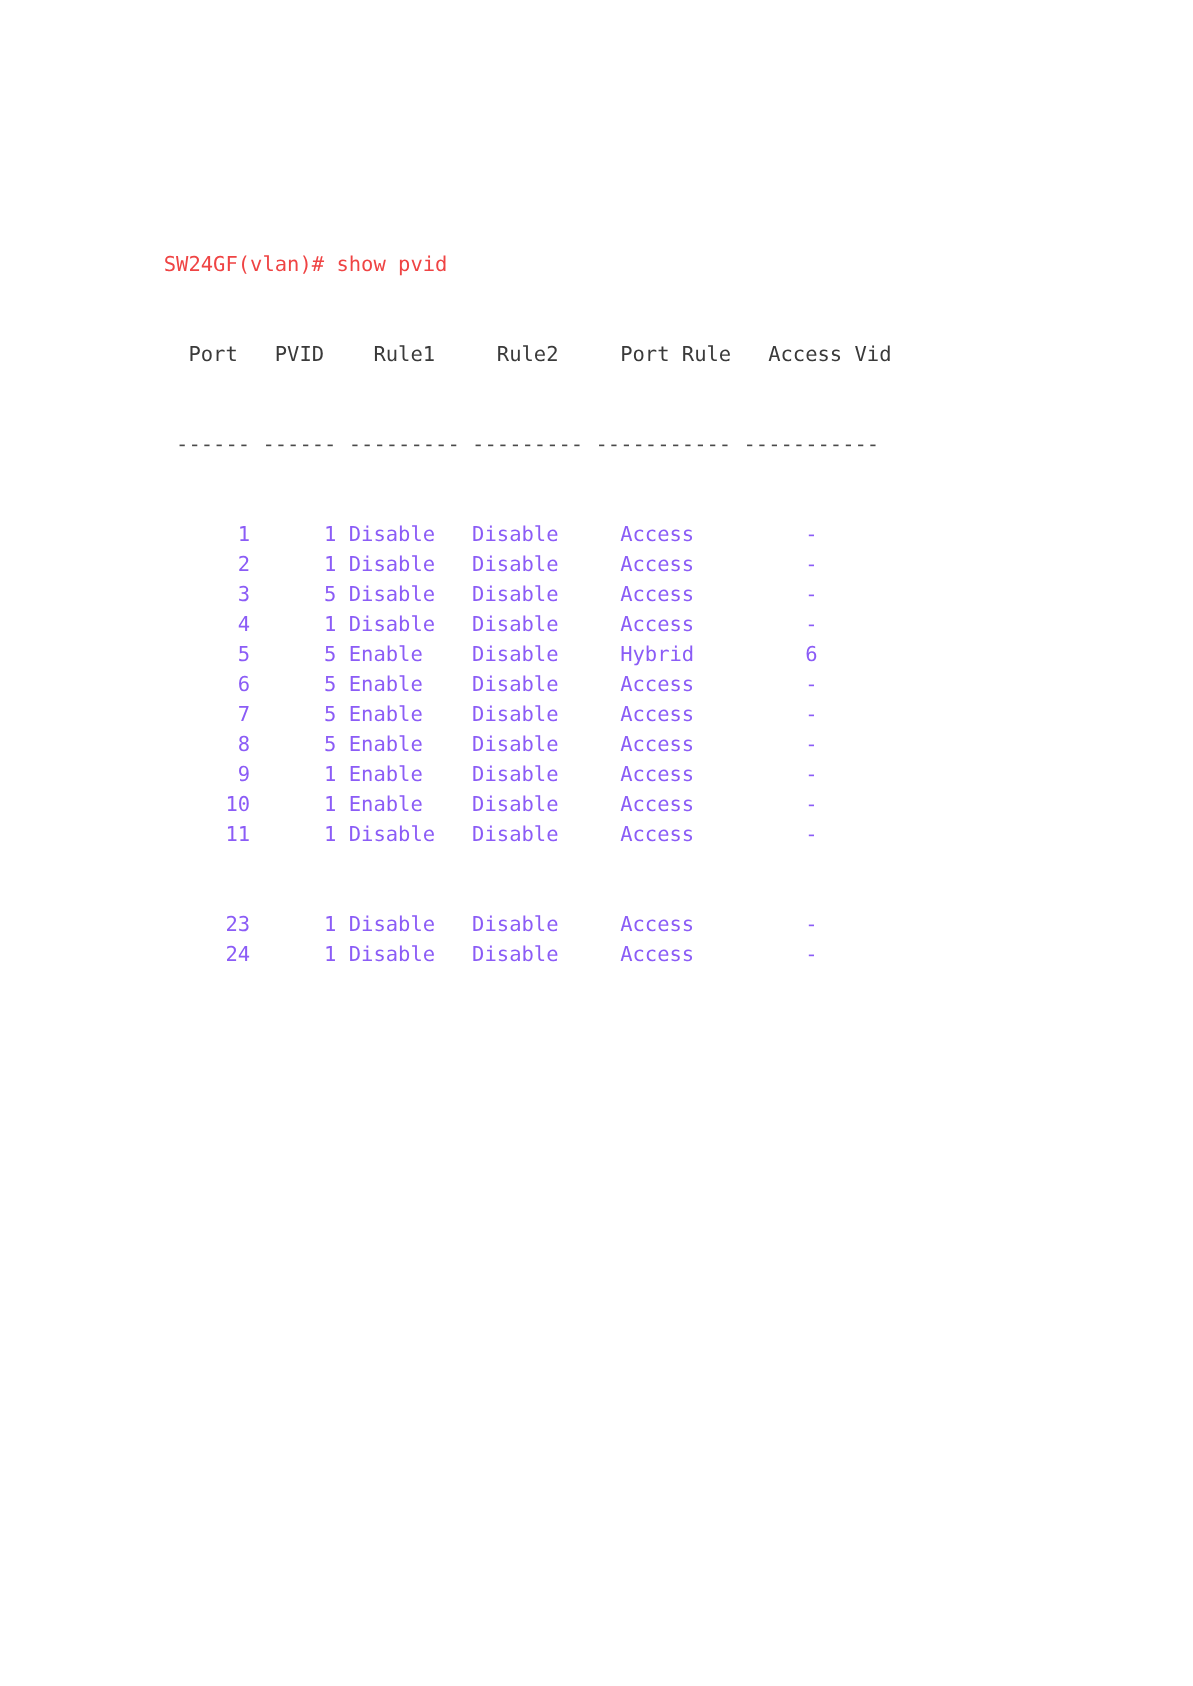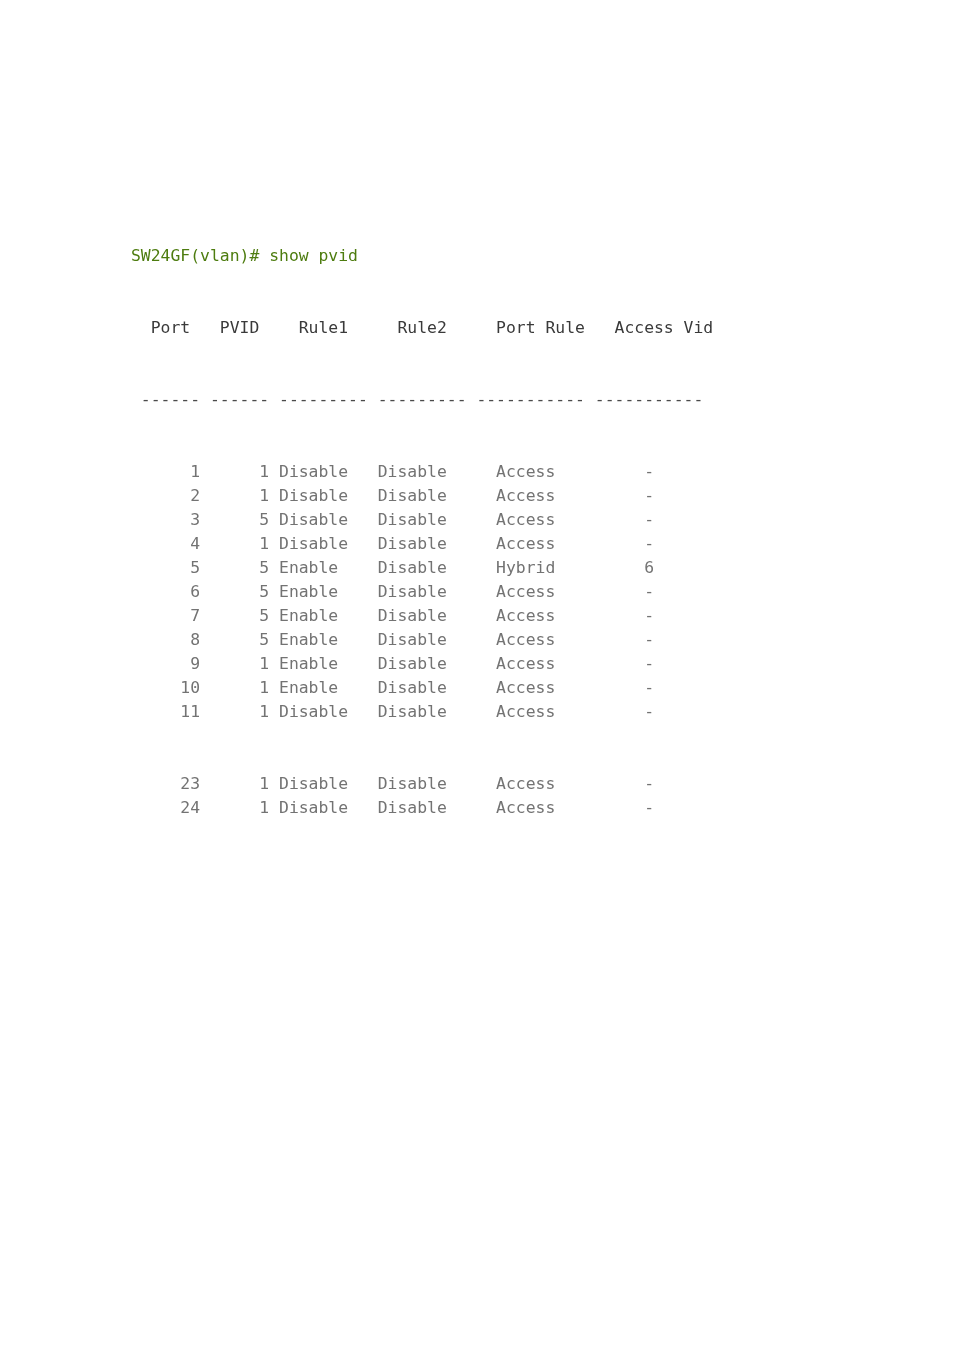--- a/index.html
+++ b/index.html
@@ -28,24 +28,24 @@
   }
   #terminal-output .line {
     white-space: pre;
     display: block;
     height: 24px;
   }
   #terminal-output .blank-line {
     display: block;
     height: 24px;
   }
-  .prompt-line { color: #4d7c0f; margin-top: 44px; }
+  .prompt-line { color: #ef4444; }
   .header-line { color: #3a3a3a; }
   .separator-line { color: #4a4a4a; }
-  .data-line { color: #737373; }
+  .data-line { color: #8b5cf6; }
 </style>
 </head>
 <body>
 
 <div id="terminal-output">
   <span class="line prompt-line">SW24GF(vlan)# show pvid</span>
   <span class="line header-line">  Port   PVID    Rule1     Rule2     Port Rule   Access Vid</span>
   <span class="line separator-line"> ------ ------ --------- --------- ----------- -----------</span>
   <span id="table-body"><span class="line data-line">      1      1 Disable   Disable     Access         -     </span><span class="line data-line">      2      1 Disable   Disable     Access         -     </span><span class="line data-line">      3      5 Disable   Disable     Access         -     </span><span class="line data-line">      4      1 Disable   Disable     Access         -     </span><span class="line data-line">      5      5 Enable    Disable     Hybrid         6     </span><span class="line data-line">      6      5 Enable    Disable     Access         -     </span><span class="line data-line">      7      5 Enable    Disable     Access         -     </span><span class="line data-line">      8      5 Enable    Disable     Access         -     </span><span class="line data-line">      9      1 Enable    Disable     Access         -     </span><span class="line data-line">     10      1 Enable    Disable     Access         -     </span><span class="line data-line">     11      1 Disable   Disable     Access         -     </span><span class="blank-line">&nbsp;</span><span class="blank-line">&nbsp;</span><span class="line data-line">     23      1 Disable   Disable     Access         -     </span><span class="line data-line">     24      1 Disable   Disable     Access         -     </span></span>
 </div>

